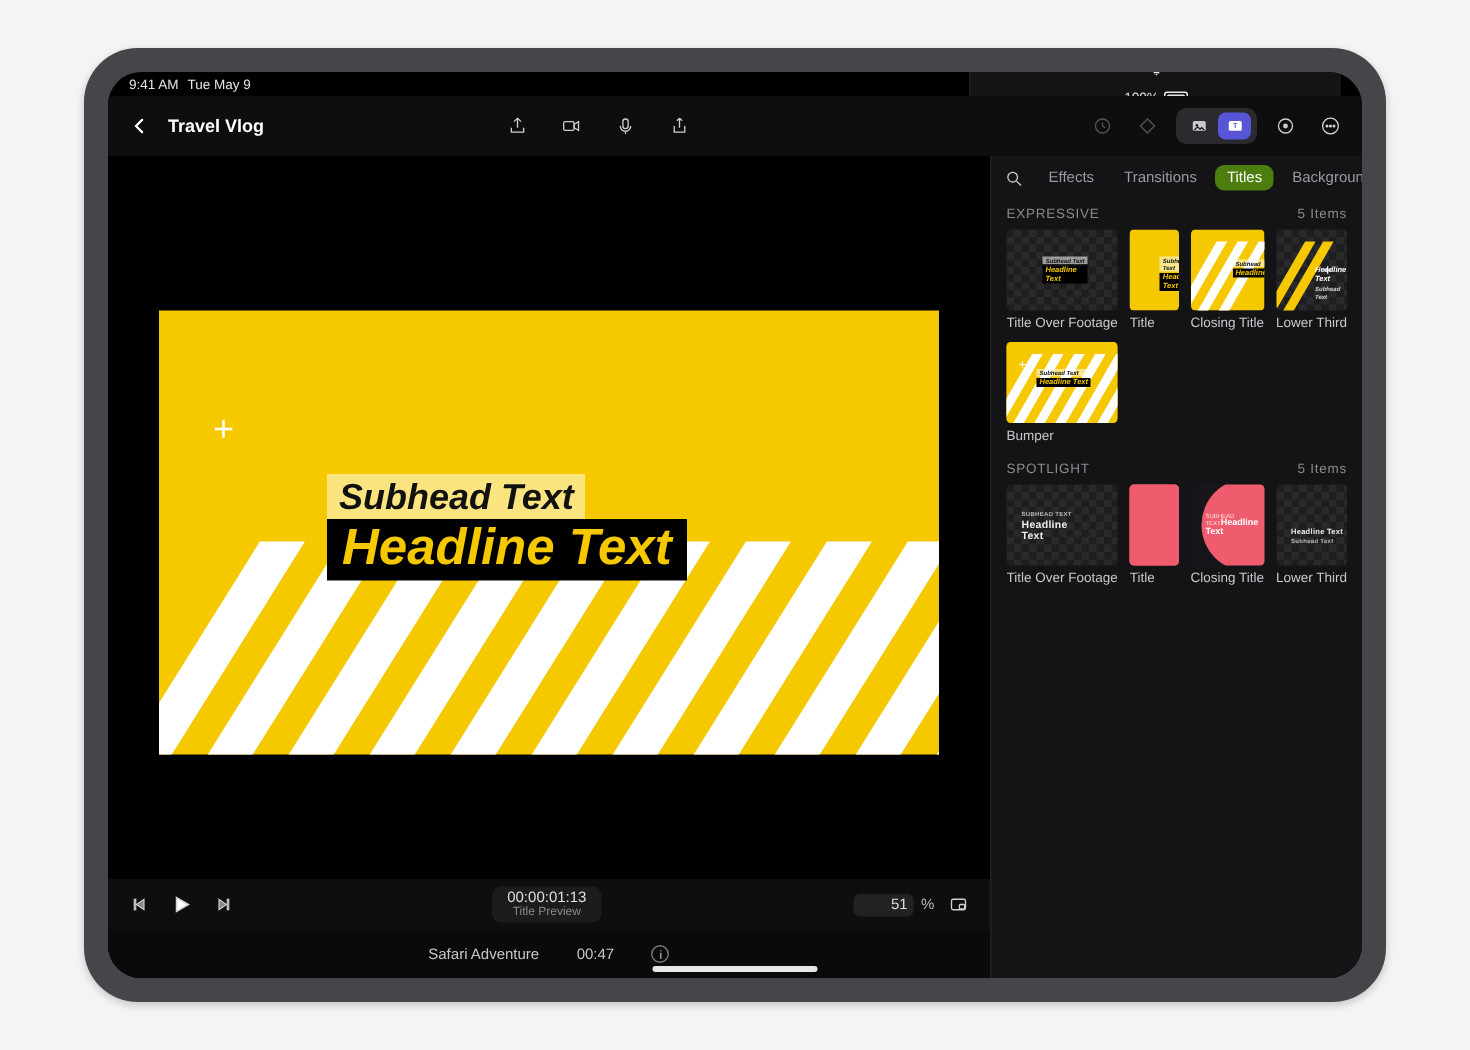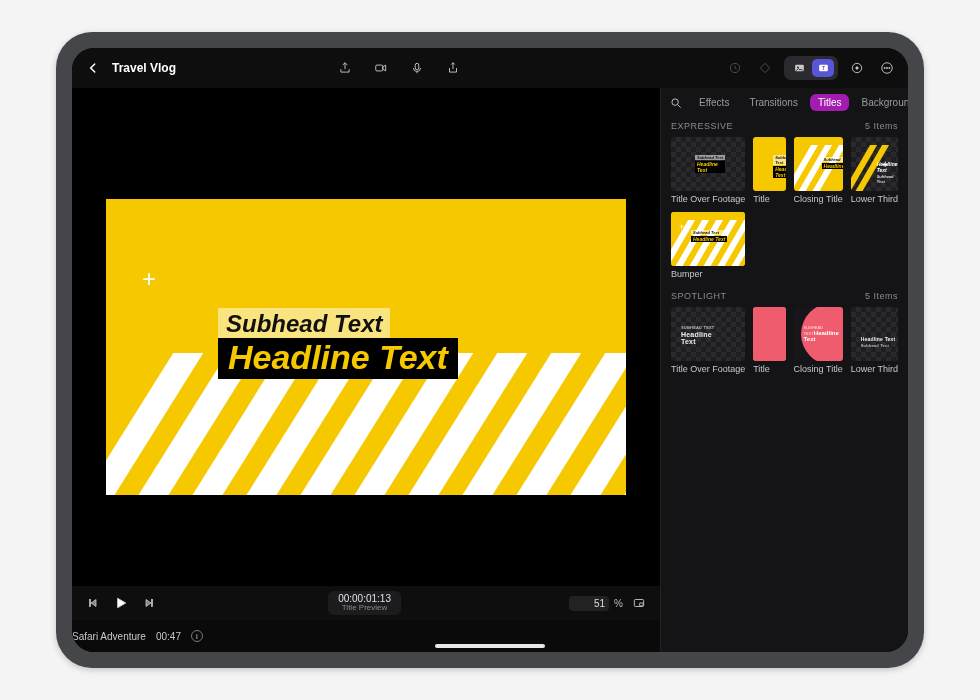--- a/index.html
+++ b/index.html
@@ -87,28 +87,28 @@
   .play-group{display:flex;gap:6px;align-items:center;}
   .play-btn svg{width:16px;height:16px;fill:#fff;}
   .step svg{width:12px;height:12px;fill:#888;}
   .timecode{margin:0 auto;display:flex;flex-direction:column;align-items:center;background:#1c1c1e;border-radius:6px;padding:2px 10px;line-height:1.1;}
   .timecode .tc{font-variant-numeric:tabular-nums;font-size:10px;color:#e0e0e0;}
   .timecode .lbl{font-size:8px;color:#8a8a8e;}
   .transport .zoom{display:flex;align-items:center;gap:5px;color:#bbb;font-size:10px;}
   .transport .zoom input{width:40px;background:#222;border:none;border-radius:4px;color:#ddd;font-size:10px;text-align:right;padding:2px 4px;}
 
   
-  .clipstrip{height:32px;background:#0a0a0b;display:flex;align-items:center;gap:10px;color:#c8c8cc;font-size:10px;}
+  .clipstrip{height:32px;background:#0a0a0b;display:flex;align-items:center;justify-content:center;gap:25px;color:#c8c8cc;font-size:10px;}
   .clipstrip .info{width:12px;height:12px;border:1px solid #777;border-radius:50%;display:flex;align-items:center;justify-content:center;font-size:8px;}
 
   
   .tabs{display:flex;gap:4px;padding:6px 8px;align-items:center;font-size:10px;color:#9a9aa0;}
   .tabs .search{width:16px;height:16px;margin-right:4px;}
   .tabs .tab{padding:3px 8px;border-radius:6px;cursor:pointer;}
-  .tabs .tab.active{background:#a21caf;color:#fff;}
+  .tabs .tab.active{background:#4d7c0f;color:#fff;}
   .section-head{display:flex;justify-content:space-between;padding:4px 10px 6px;font-size:9px;color:#8a8a8e;letter-spacing:0.5px;}
   .grid{display:grid;grid-template-columns:1fr 1fr 1fr 1fr;gap:8px 8px;padding:0 10px 8px;}
   .tile{display:flex;flex-direction:column;gap:3px;}
   .thumb{height:54px;border-radius:3px;background:#1e1e20;position:relative;overflow:hidden;cursor:pointer;}
   .thumb.selected{outline:2px solid #f5c800;outline-offset:-2px;}
   .thumb .checker{position:absolute;inset:0;
      background-image:linear-gradient(45deg,#2a2a2d 25%,transparent 25%),linear-gradient(-45deg,#2a2a2d 25%,transparent 25%),linear-gradient(45deg,transparent 75%,#2a2a2d 75%),linear-gradient(-45deg,transparent 75%,#2a2a2d 75%);
      background-size:10px 10px;background-position:0 0,0 5px,5px -5px,-5px 0;}
   .thumb .yellow-fill{position:absolute;inset:0;background:#f5c800;}
   .thumb .diag{position:absolute;inset:0;}
@@ -130,20 +130,37 @@
 
   .home-indicator{position:absolute;bottom:20px;left:50%;transform:translateX(-50%);width:110px;height:4px;background:#fff;border-radius:3px;opacity:0.9;}
   .ipad{position:relative;}
 </style>
 </head>
 <body>
 
 <div class="ipad">
   <div class="screen">
 
+    <div class="statusbar">
+      <span>9:41 AM</span>
+      <span>Tue May 9</span>
+      <div class="right">
+        <span>
+          <svg viewBox="0 0 24 24" width="12" height="10">
+              <path d="M12 20l-2-2a3 3 0 014 0l-2 2zm-5-5a8 8 0 0110 0l-2 2a5 5 0 00-6 0l-2-2zm-4-4a14 14 0 0118 0l-2 2a11 11 0 00-14 0l-2-2z" fill="#e6e6e6"></path>
+            </svg>
+        </span>
+        <span class="battery">
+          <span>100%</span>
+          <span class="cell">
+              <span class="fill"></span>
+            </span>
+        </span>
+      </div>
+    </div>
 
     <div class="topnav" style="position:relative;">
       <span class="back-chevron icon-btn">
         <svg viewBox="0 0 24 24">
             <path d="M15 5l-7 7 7 7" stroke="#fff" stroke-width="2.5" fill="none" stroke-linecap="round"></path>
           </svg>
       </span>
       <span class="proj-title">Travel Vlog</span>
 
       <div class="center">

